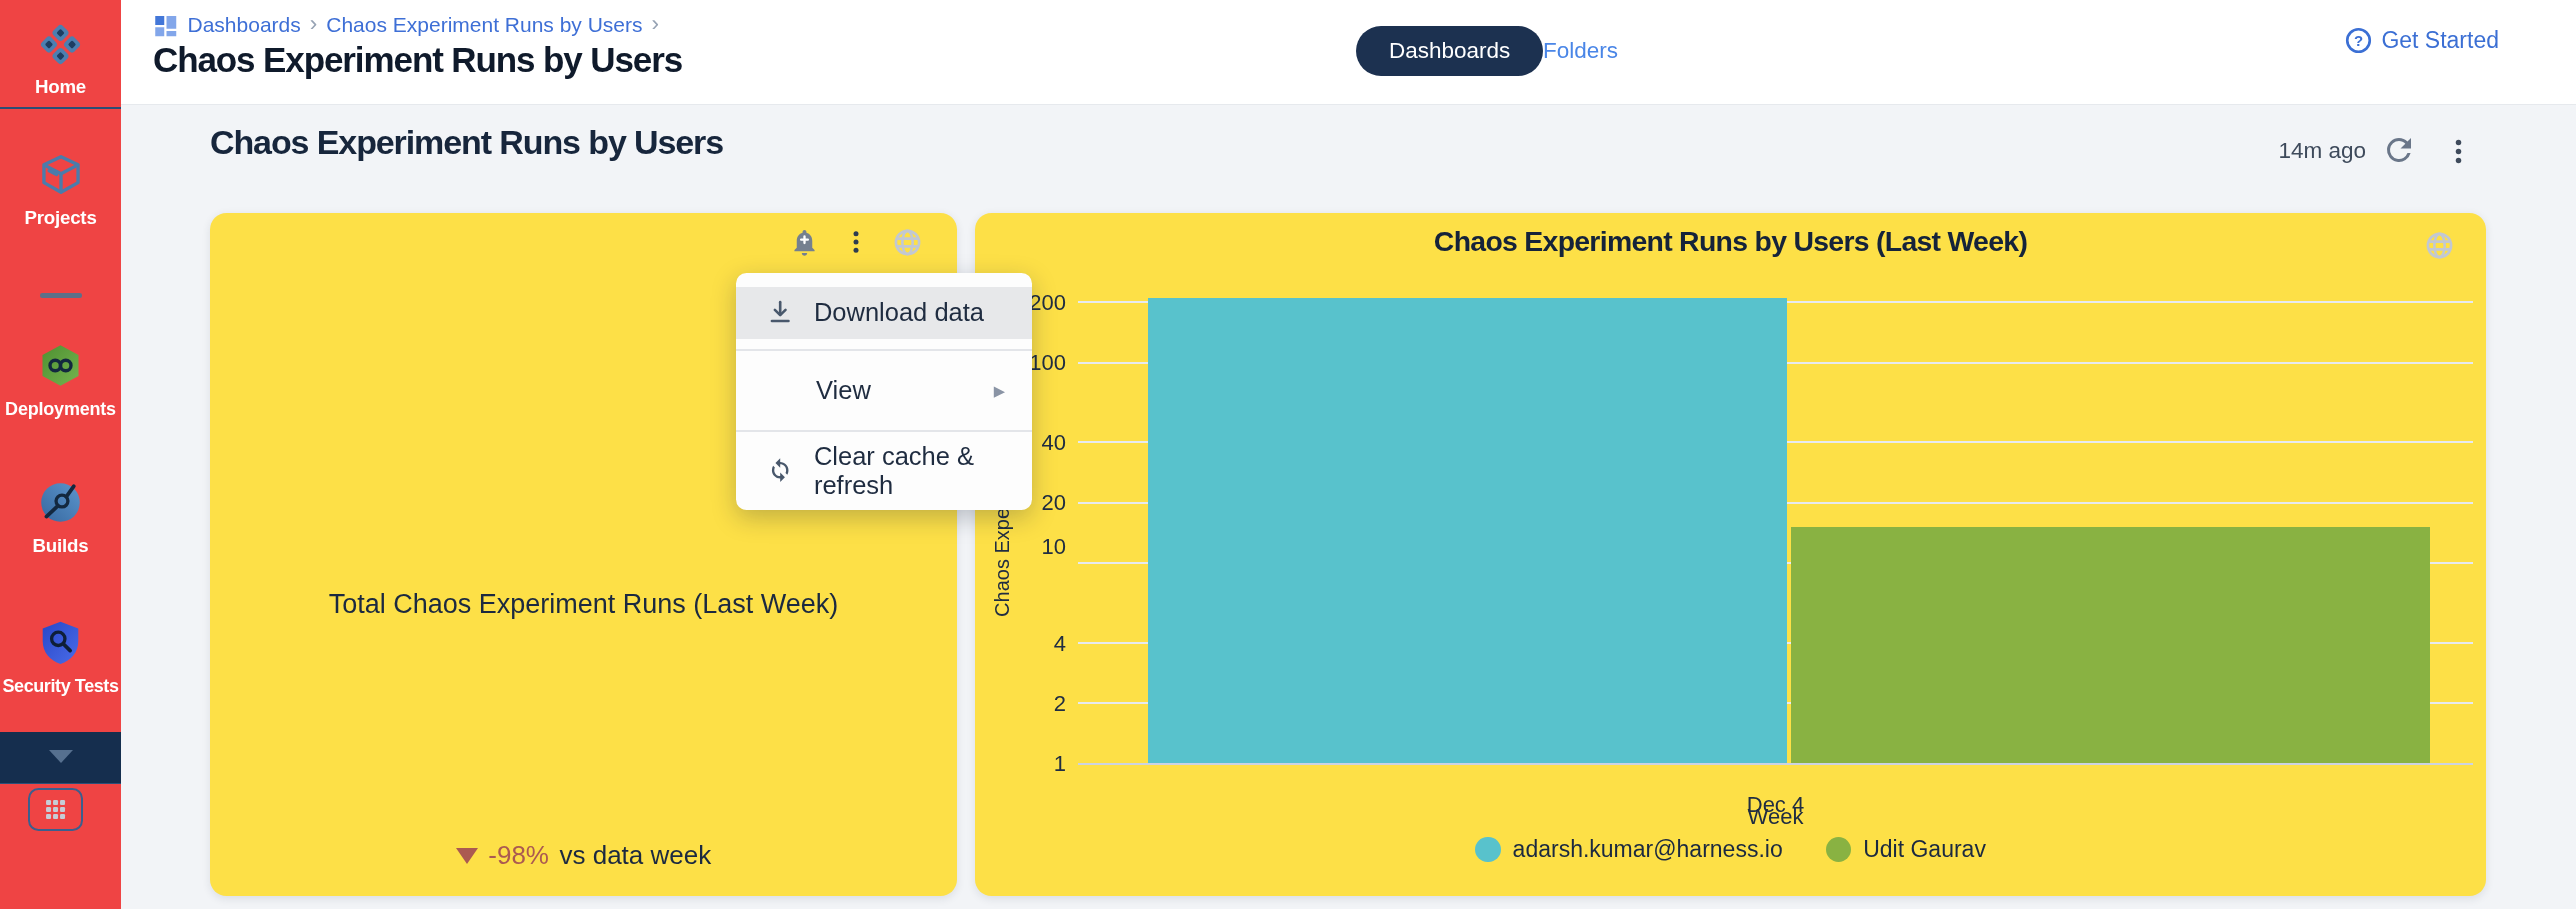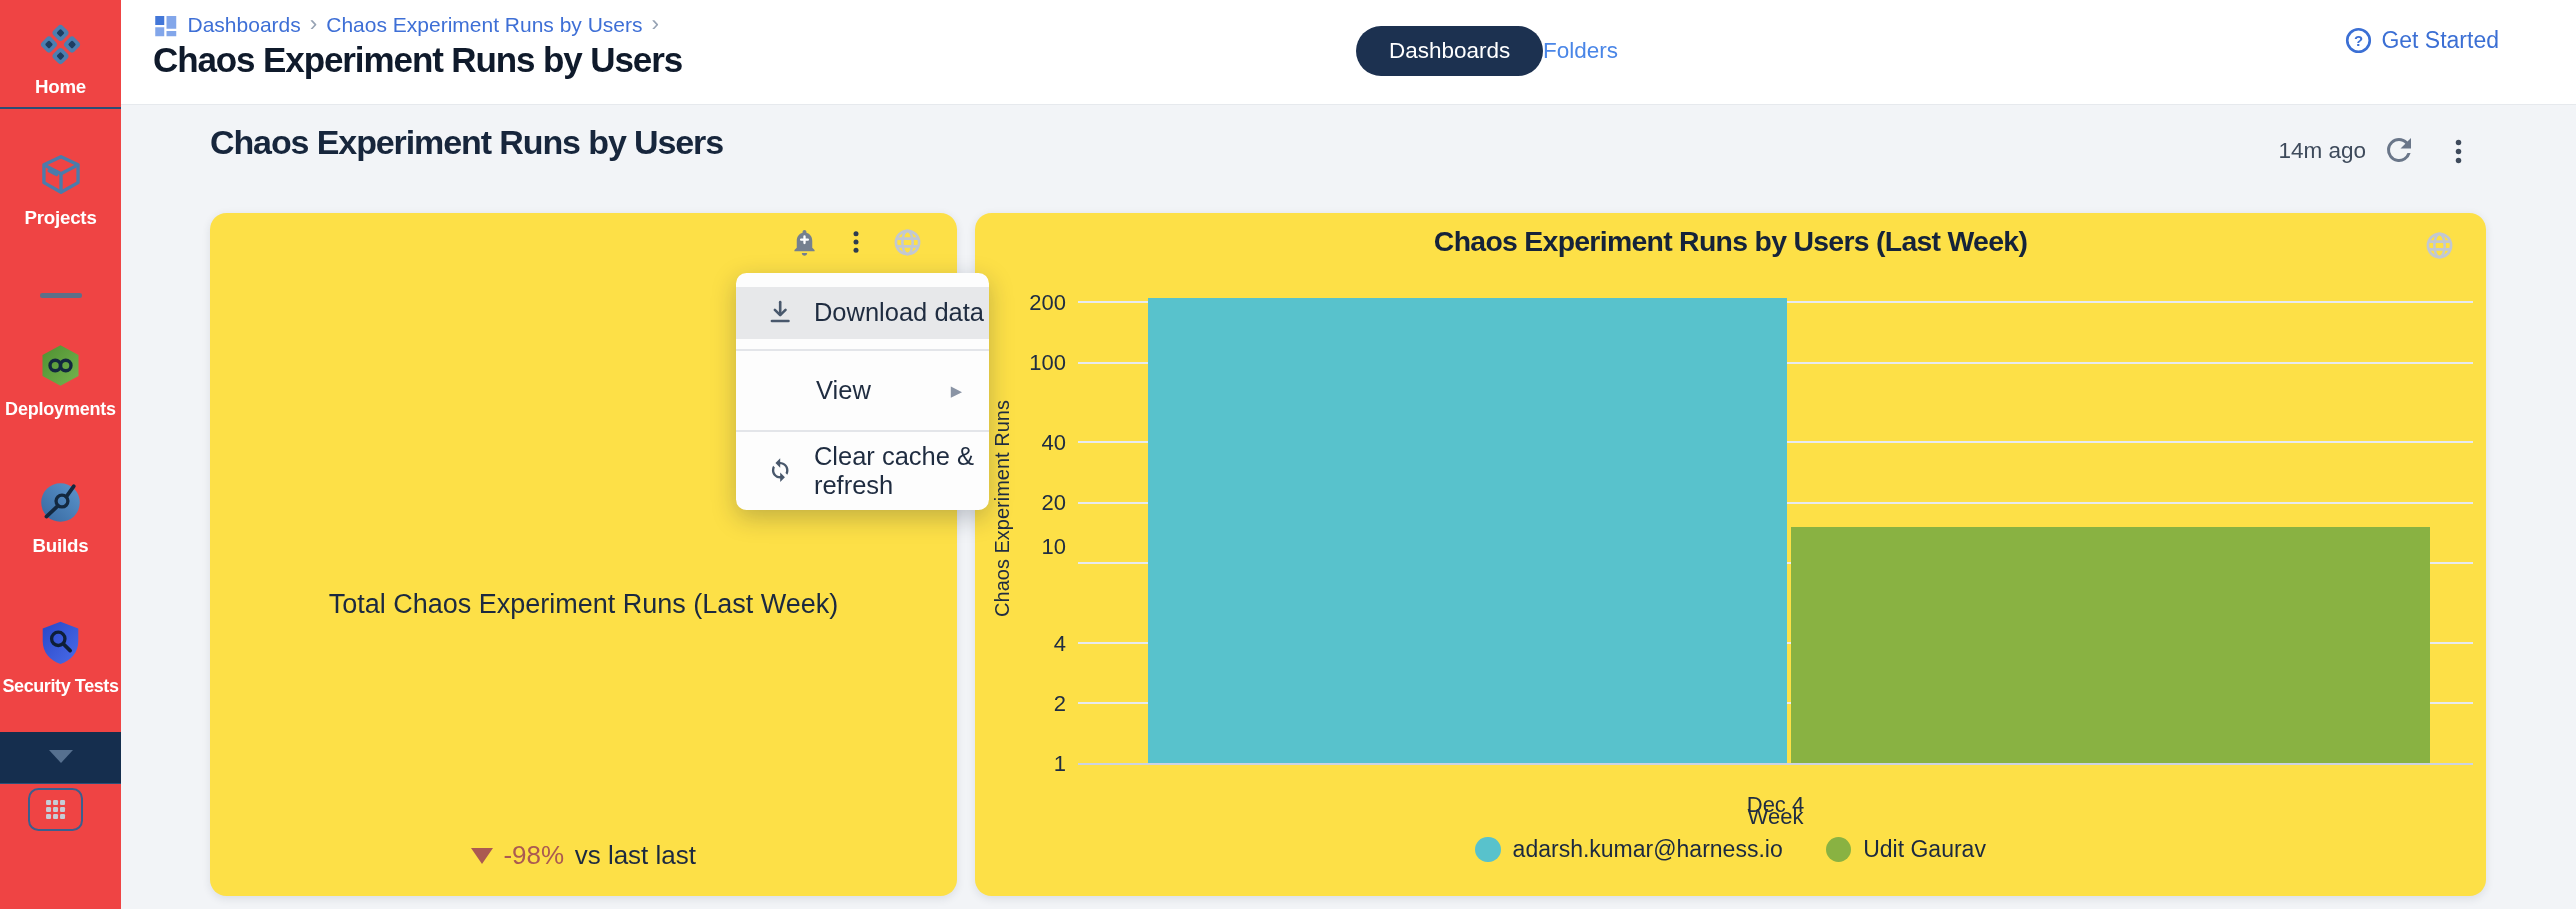--- a/index.html
+++ b/index.html
@@ -56,21 +56,21 @@
   #yticks{position:absolute;left:0;top:89px;width:91px;height:461px;}
   .ytick{position:absolute;right:0;width:100%;text-align:right;font-size:22px;color:#202d42;}
   #ylabel-wrap{position:absolute;left:-197px;top:284px;width:449px;text-align:center;transform:rotate(-90deg);font-size:20px;color:#202d42;}
   #xtick{position:absolute;left:103px;top:579px;width:1395px;text-align:center;font-size:22px;color:#202d42;}
   #xlabel{position:absolute;left:103px;top:591px;width:1395px;text-align:center;font-size:22px;color:#202d42;}
   #legend{position:absolute;left:0;top:623px;width:100%;display:flex;justify-content:center;align-items:center;gap:43px;}
   .legend-item{display:flex;align-items:center;gap:12px;font-size:23px;color:#1b2940;cursor:pointer;}
   .legend-dot{width:25.5px;height:25.5px;border-radius:50%;}
 
   
-  #menu{left:736px;top:273px;width:253px;height:237px;background:#fdfdfd;border-radius:10.5px;box-shadow:0 7.5px 24px rgba(20,30,50,.25);z-index:20;}
+  #menu{left:736px;top:273px;width:296px;height:237px;background:#fdfdfd;border-radius:10.5px;box-shadow:0 7.5px 24px rgba(20,30,50,.25);z-index:20;}
   .menu-row{position:absolute;left:0;width:100%;display:flex;align-items:center;cursor:pointer;}
   #menu-row-download{top:13.5px;height:52px;background:#e7e8ea;}
   #menu-row-view{top:78px;height:79px;}
   #menu-row-clear{top:158px;height:79px;}
   .menu-ico{margin-left:30px;}
   .menu-label{margin-left:19.5px;font-size:25.5px;color:#1f2c40;}
   .menu-label.noicon{margin-left:80px;}
   .menu-div{position:absolute;left:0;width:100%;height:1.5px;background:#e3e5e9;}
   .submenu-arrow{position:absolute;right:27px;color:#8a94a5;font-size:22.5px;}
 </style>
@@ -249,21 +249,21 @@
             <circle cx="12" cy="12" r="9"></circle>
             <ellipse cx="12" cy="12" rx="4" ry="9"></ellipse>
             <path d="M3.6 9h16.8M3.6 15h16.8"></path>
           </svg>
       </span>
     </div>
     <div id="stat-label">Total Chaos Experiment Runs (Last Week)</div>
     <div id="stat-delta">
       <span class="tri-delta"></span>
       <span class="delta-neg">-98%</span>
-      <span class="delta-note">vs last last</span>
+      <span class="delta-note">vs data week</span>
     </div>
   </section>
 
   <section id="card-chart" class="card">
     <div id="chart-title">Chaos Experiment Runs by Users (Last Week)</div>
     <span id="chart-globe" style="cursor:pointer;">
       <svg width="31" height="31" viewBox="0 0 24 24" fill="none" stroke="#c2c8d2" stroke-width="2">
           <circle cx="12" cy="12" r="9"></circle>
           <ellipse cx="12" cy="12" rx="4" ry="9"></ellipse>
           <path d="M3.6 9h16.8M3.6 15h16.8"></path>

